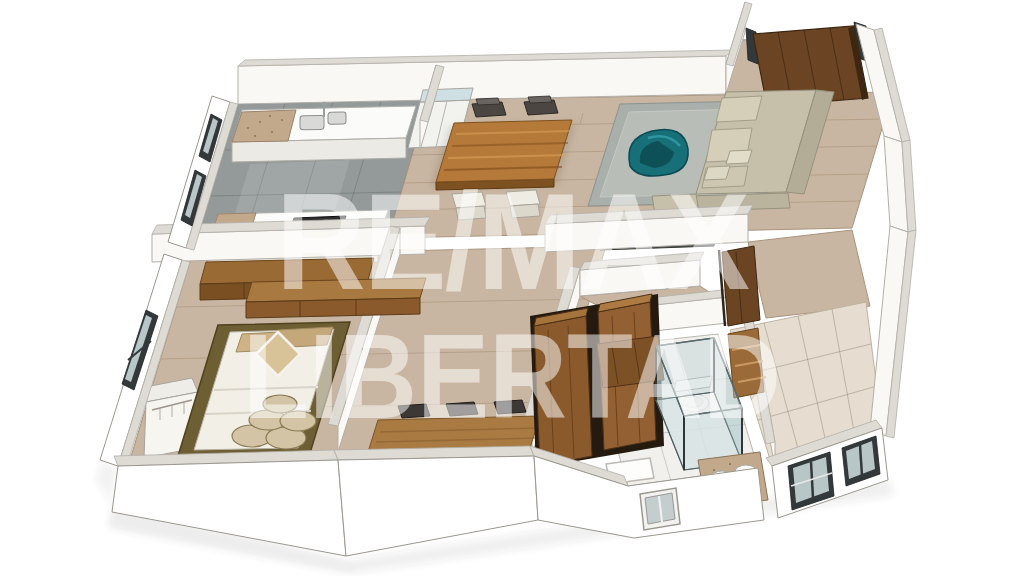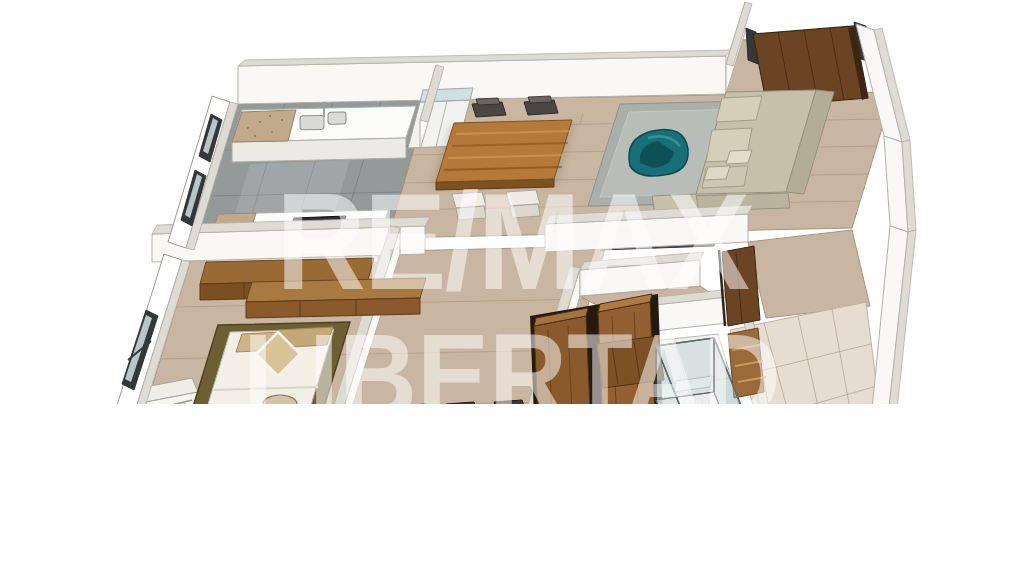--- a/index.html
+++ b/index.html
@@ -1,16 +1,16 @@
 <!DOCTYPE html>
 <html><head>
 <meta charset="utf-8">
 <style>
   html,body{margin:0;padding:0;background:#ffffff;}
-  .stage{position:relative;width:1024px;height:404px;background:#0f766e;overflow:hidden;
+  .stage{position:relative;width:1024px;height:576px;background:#0f766e;overflow:hidden;
          font-family:"Liberation Sans", sans-serif;}
   .stage svg{position:absolute;left:0;top:0;}
   .wall{fill:#faf8f4;stroke:#b3afa8;stroke-width:1;}
   .walltop{fill:#dedbd4;stroke:#b3afa8;stroke-width:.8;}
   .wallouter{fill:#ffffff;stroke:#9b978f;stroke-width:1;}
   .winframe{fill:#33383a;stroke:#1f2324;stroke-width:.8;}
   .winglass{fill:#b8c6c8;stroke:none;}
   .white-fix{fill:#fbfbf9;stroke:#b0b0ac;stroke-width:1;}
   .watermark{position:absolute;left:0;top:172px;width:1024px;text-align:center;
              color:rgba(255,255,255,0.52);font-weight:bold;line-height:1;

